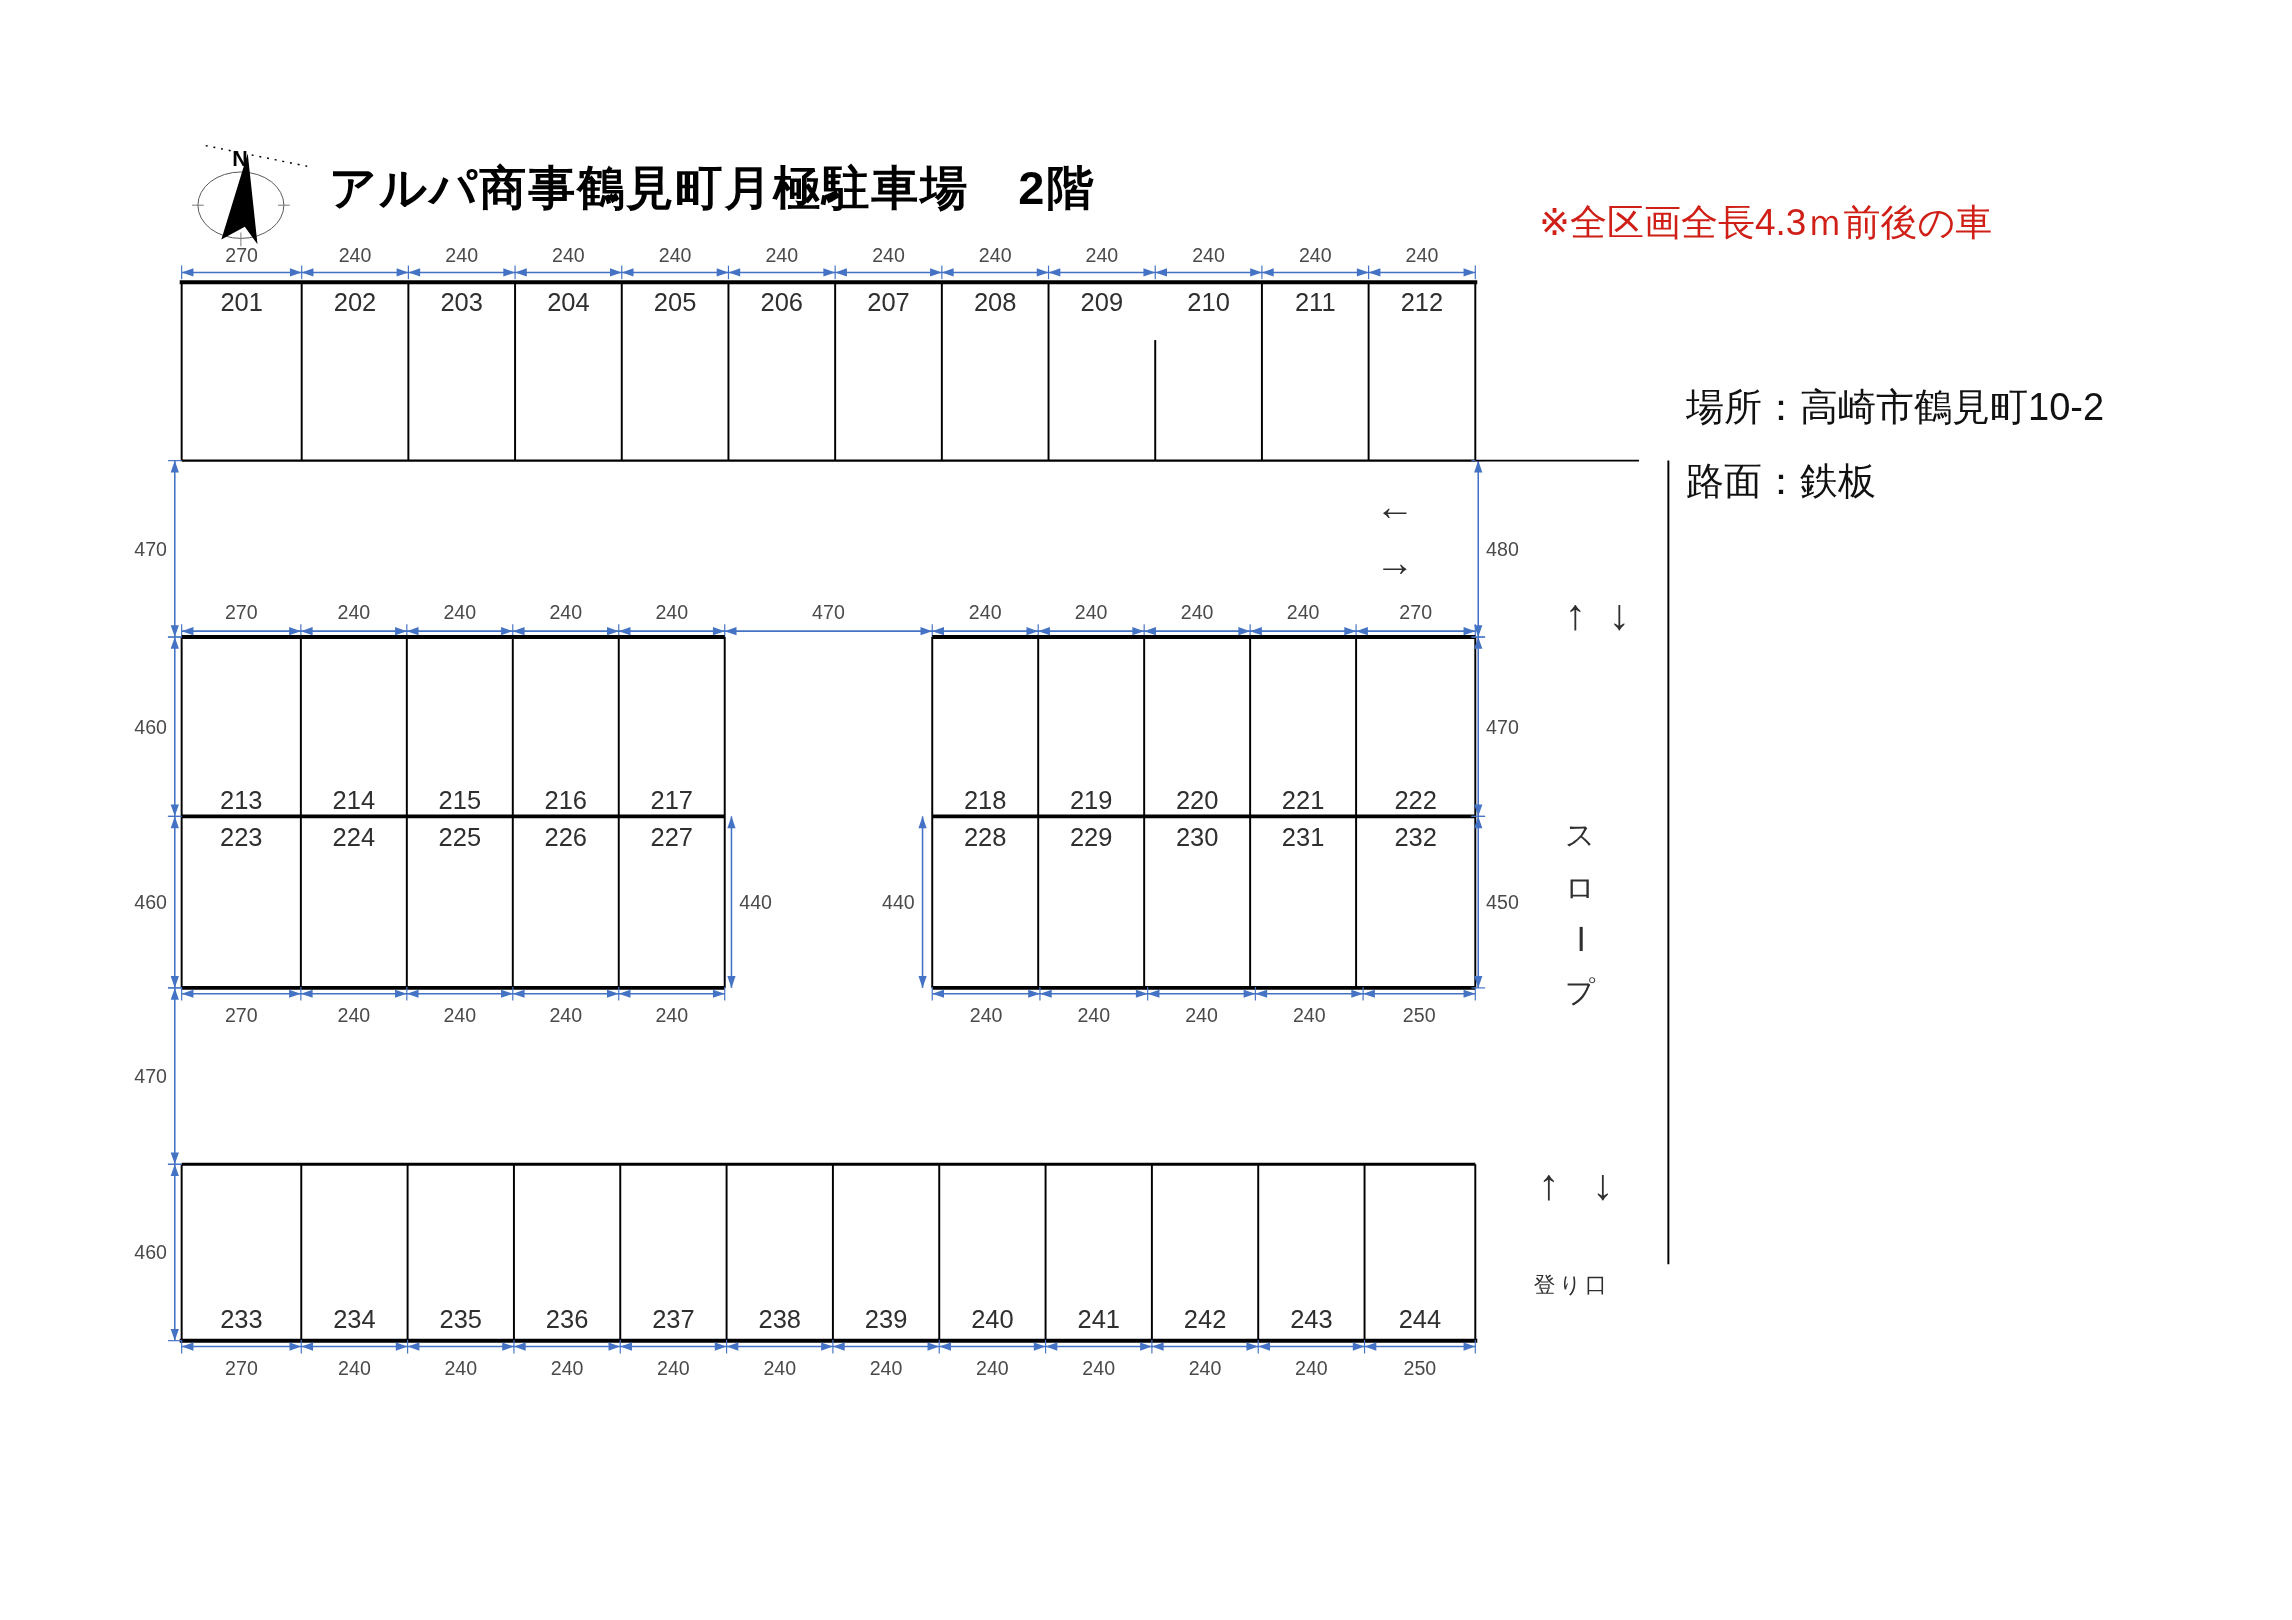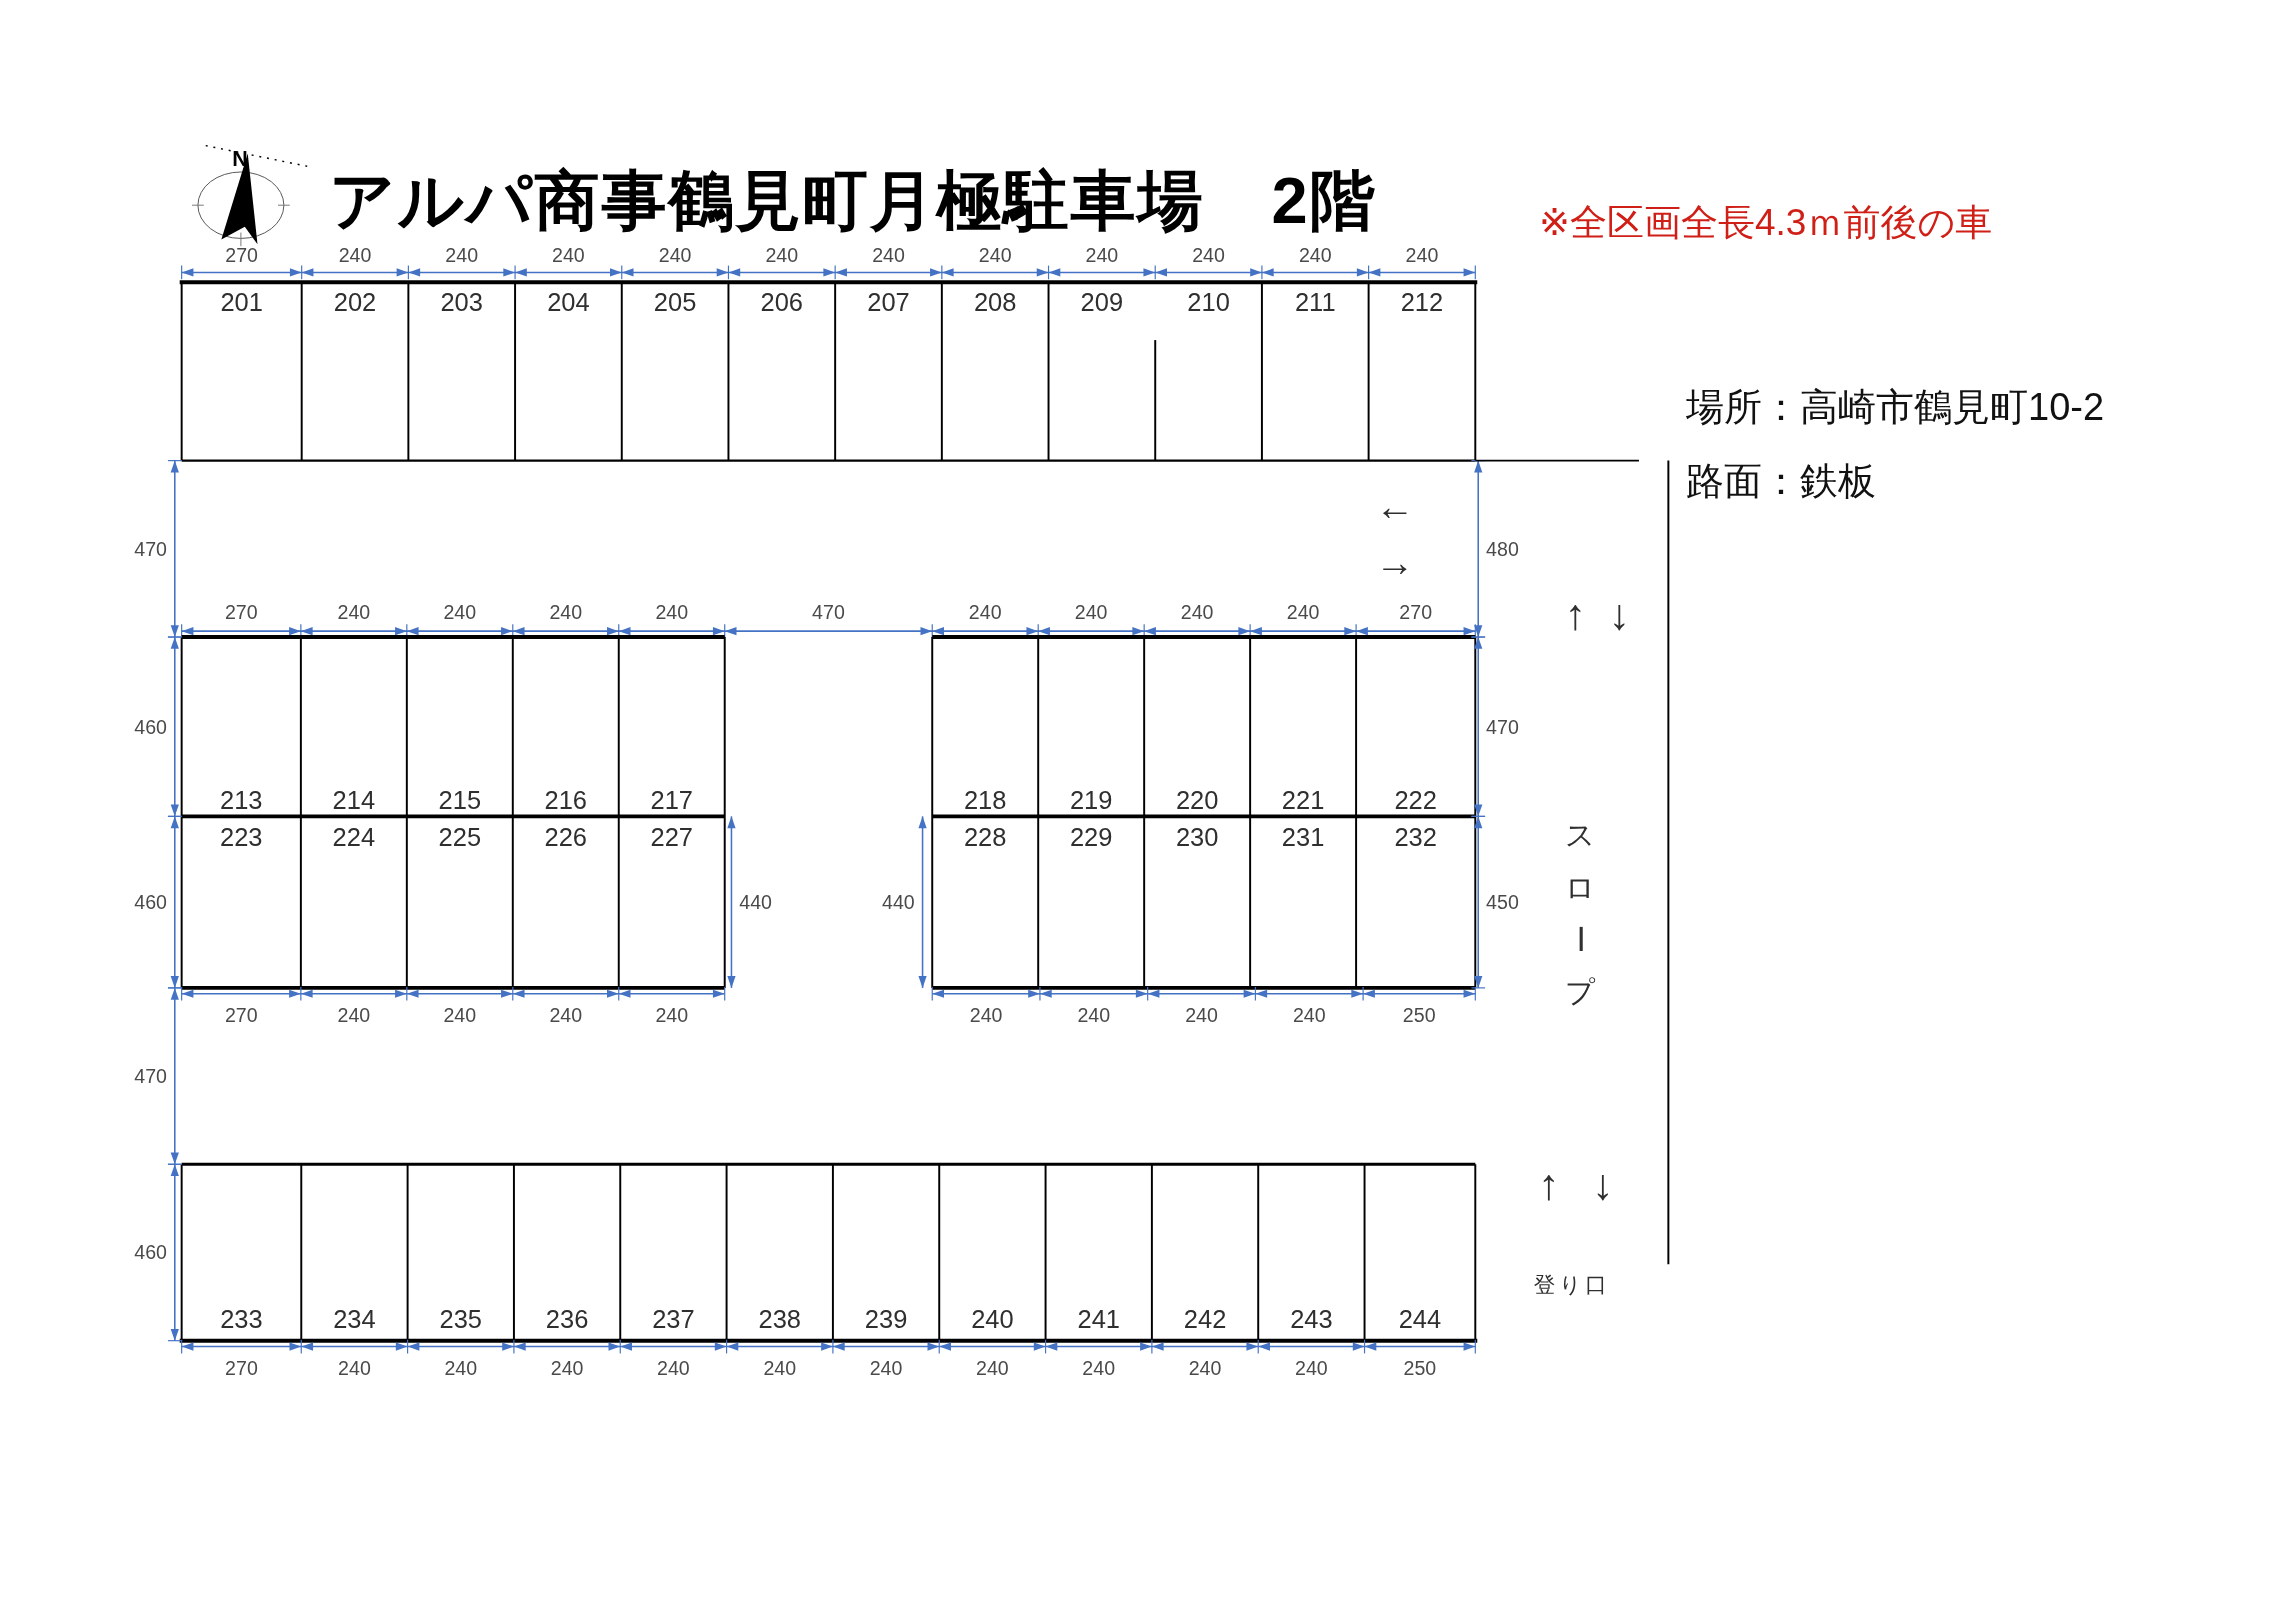--- a/index.html
+++ b/index.html
@@ -1,18 +1,18 @@
 <!DOCTYPE html>
 <html><head>
 <meta charset="utf-8">
 <style>
   html,body{margin:0;padding:0;background:#ffffff;}
   body{width:2293px;height:1620px;font-family:"Liberation Sans","DejaVu Sans",sans-serif;}
   .page{position:relative;width:2293px;height:1620px;background:#fff;overflow:hidden;}
-  .title{position:absolute;left:329px;top:157px;margin:0;font-size:65px;font-weight:700;
+  .title{position:absolute;left:329px;top:157px;margin:0;font-size:47px;font-weight:700;
          color:#000;white-space:nowrap;letter-spacing:2px;}
   .note{position:absolute;left:1539px;top:198px;font-size:37px;font-weight:500;white-space:nowrap;}
   .info-line{position:absolute;left:1666px;font-size:38px;color:#111;white-space:nowrap;margin-left:20px;}
   .loc{top:382px;}
   .surf{top:456px;}
   .compass{position:absolute;left:184px;top:129px;}
   #diagram-svg{position:absolute;left:0;top:0;}
   text{font-family:"Liberation Sans","DejaVu Sans",sans-serif;}
 </style>
 </head>

